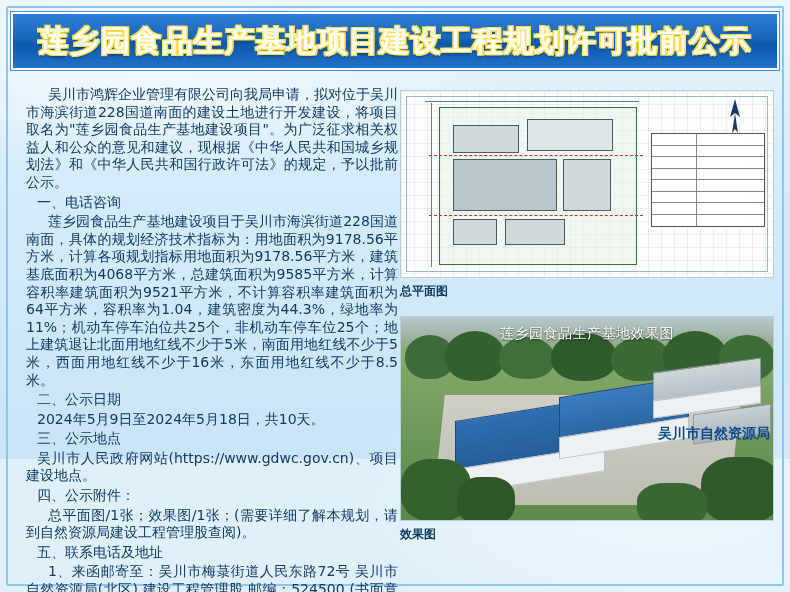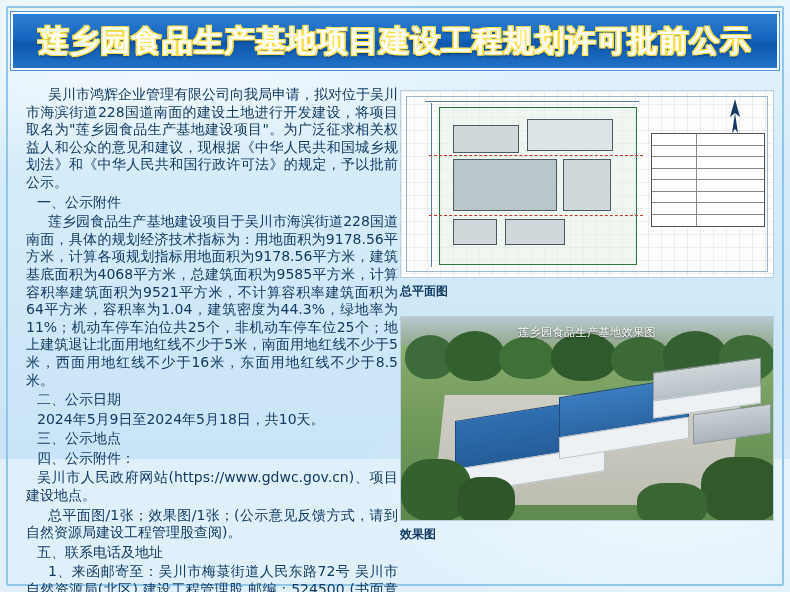--- a/index.html
+++ b/index.html
@@ -99,21 +99,21 @@
   }
   
   .render{
     position:relative;width:374px;height:205px;
     border:1px solid #b9cfe0;box-sizing:border-box;overflow:hidden;
     background:linear-gradient(180deg,#9db97f 0%,#7fa566 28%,#6d9659 60%,#5f8a4e 100%);
   }
   .rnd-tree{position:absolute;border-radius:50% 50% 45% 45%;}
   .rnd-label{
     position:absolute;left:50%;transform:translateX(-50%);top:8px;
-    font-size:11px;color:#fff;letter-spacing:.5px;
+    font-size:14px;color:#fff;letter-spacing:.5px;
     text-shadow:0 1px 2px rgba(0,0,0,.7);
     font-family:Liberation Serif, serif;
     white-space:nowrap;
   }
   .rnd-plaza{
     position:absolute;left:38px;top:78px;width:296px;height:110px;
     background:linear-gradient(180deg,#cfcfc6 0%,#bdbdb2 100%);
     transform:skewX(-6deg);
   }
   .bldg{position:absolute;}
@@ -131,28 +131,28 @@
 
 <div id="page">
   <div class="frame"></div>
 
   <div class="banner">
     <div class="banner-text">莲乡园食品生产基地项目建设工程规划许可批前公示</div>
   </div>
 
   <div class="left-col">
     <p class="ind2">吴川市鸿辉企业管理有限公司向我局申请，拟对位于吴川市海滨街道228国道南面的建设土地进行开发建设，将项目取名为"莲乡园食品生产基地建设项目"。为广泛征求相关权益人和公众的意见和建议，现根据《中华人民共和国城乡规划法》和《中华人民共和国行政许可法》的规定，予以批前公示。</p>
-    <p class="ind1">一、公示附件</p>
+    <p class="ind1">一、电话咨询</p>
     <p class="ind2">莲乡园食品生产基地建设项目于吴川市海滨街道228国道南面，具体的规划经济技术指标为：用地面积为9178.56平方米，计算各项规划指标用地面积为9178.56平方米，建筑基底面积为4068平方米，总建筑面积为9585平方米，计算容积率建筑面积为9521平方米，不计算容积率建筑面积为64平方米，容积率为1.04，建筑密度为44.3%，绿地率为11%；机动车停车泊位共25个，非机动车停车位25个；地上建筑退让北面用地红线不少于5米，南面用地红线不少于5米，西面用地红线不少于16米，东面用地红线不少于8.5米。</p>
     <p class="ind1">二、公示日期</p>
     <p class="ind1">2024年5月9日至2024年5月18日，共10天。</p>
     <p class="ind1">三、公示地点</p>
+    <p class="ind1">吴川市人民政府网站(https://www.gdwc.gov.cn)、项目建设地点。</p>
     <p class="ind1">四、公示附件：</p>
-    <p class="ind1">吴川市人民政府网站(https://www.gdwc.gov.cn)、项目建设地点。</p>
-    <p class="ind2">总平面图/1张；效果图/1张；(公示意见反馈方式，请到自然资源局建设工程管理股查阅)。</p>
+    <p class="ind2">总平面图/1张；效果图/1张；(需要详细了解本规划，请到自然资源局建设工程管理股查阅)。</p>
     <p class="ind1">五、联系电话及地址</p>
     <p class="ind2">1、来函邮寄至：吴川市梅菉街道人民东路72号  吴川市自然资源局(北区)  建设工程管理股   邮编：524500  (书面意见写明真实联系人姓名、联系电话及地址)</p>
     <p class="ind2">3、电话咨询：0759-5551898</p>
     <p class="ind2">如对本规划方案有异议，请在公示期内通过以上方式反馈意见，有效的反馈意见必须包括反馈者的真实姓名、有效的联系方式，并提供公示事项与其有利害关系的证明。逾期未提出异议，视作同意本方案。</p>
   </div>
 
   <div class="right-col">
 
     <div class="fig">
       <div class="siteplan">
@@ -239,13 +239,14 @@
         <div class="rnd-tree" style="left:56px;top:160px;width:58px;height:48px;background:#2e5629;border-radius:40%;"></div>
         <div class="rnd-tree" style="left:300px;top:140px;width:80px;height:66px;background:#31592c;border-radius:40%;"></div>
         <div class="rnd-tree" style="left:236px;top:166px;width:70px;height:44px;background:#3a6634;border-radius:40%;"></div>
 
         <div class="rnd-label">莲乡园食品生产基地效果图</div>
       </div>
       <div class="fig-caption">效果图</div>
     </div>
   </div>
 
+  <div class="footer">吴川市自然资源局</div>
 </div>
 
 </body></html>

